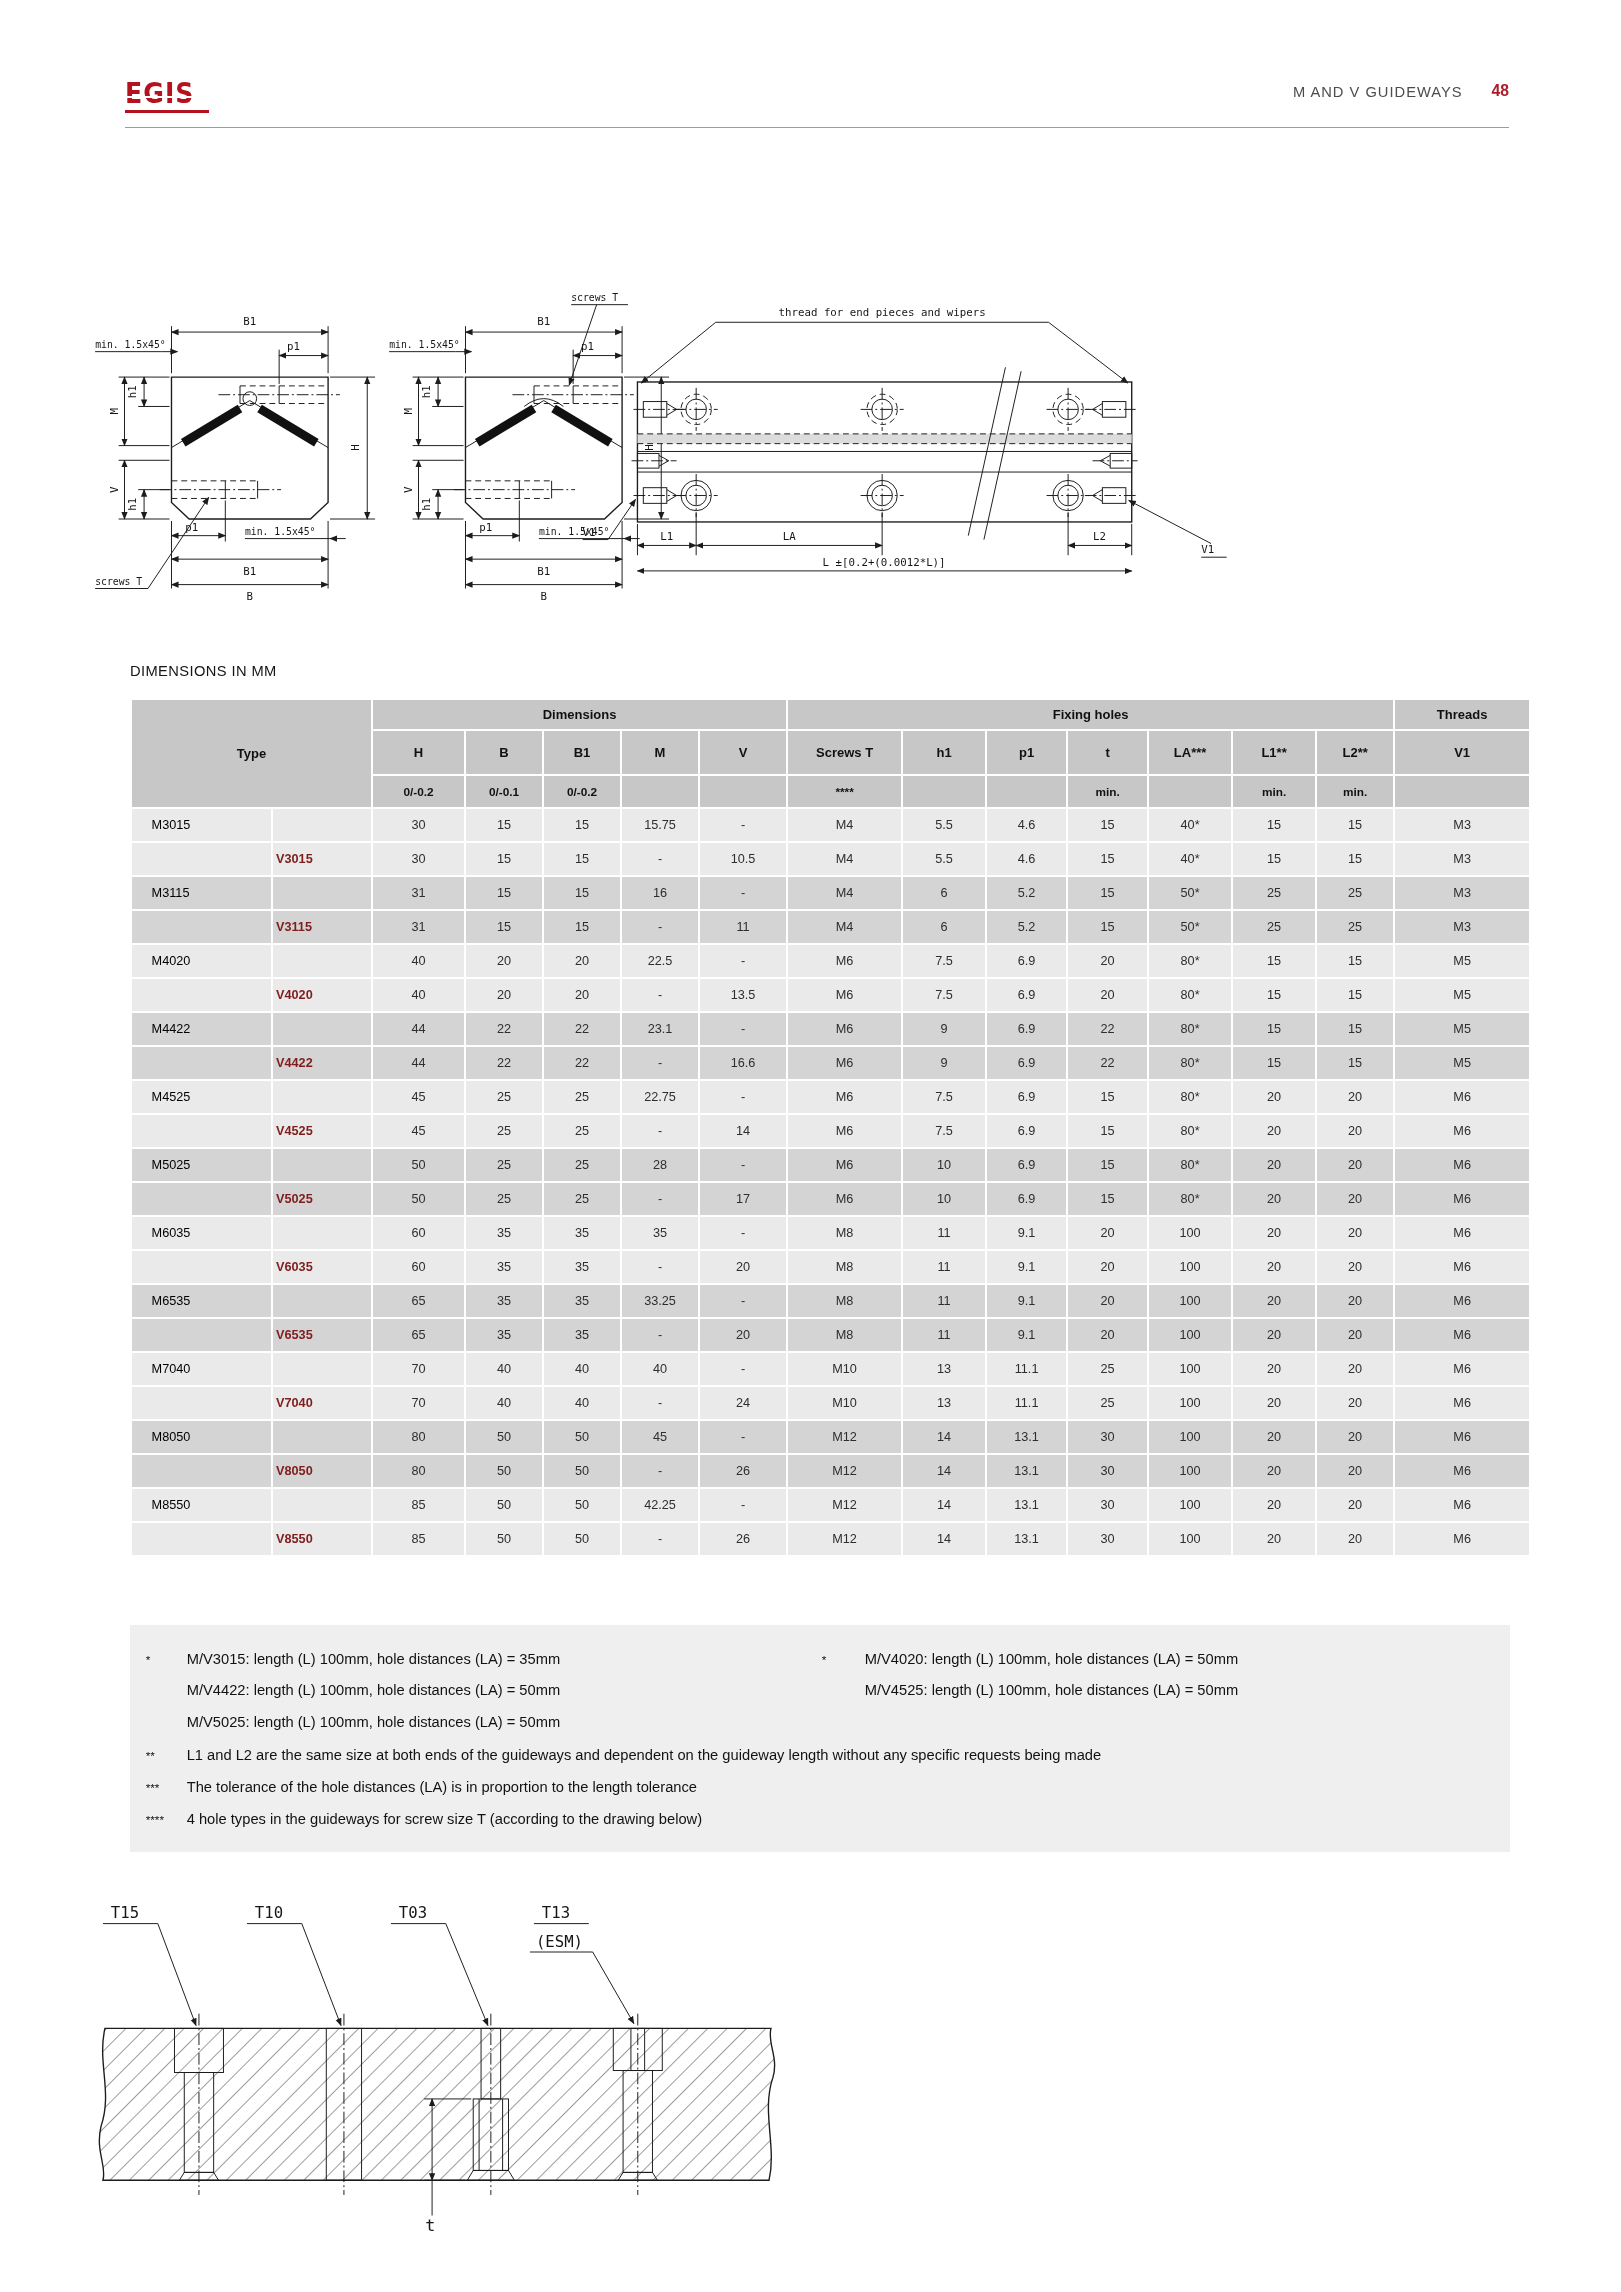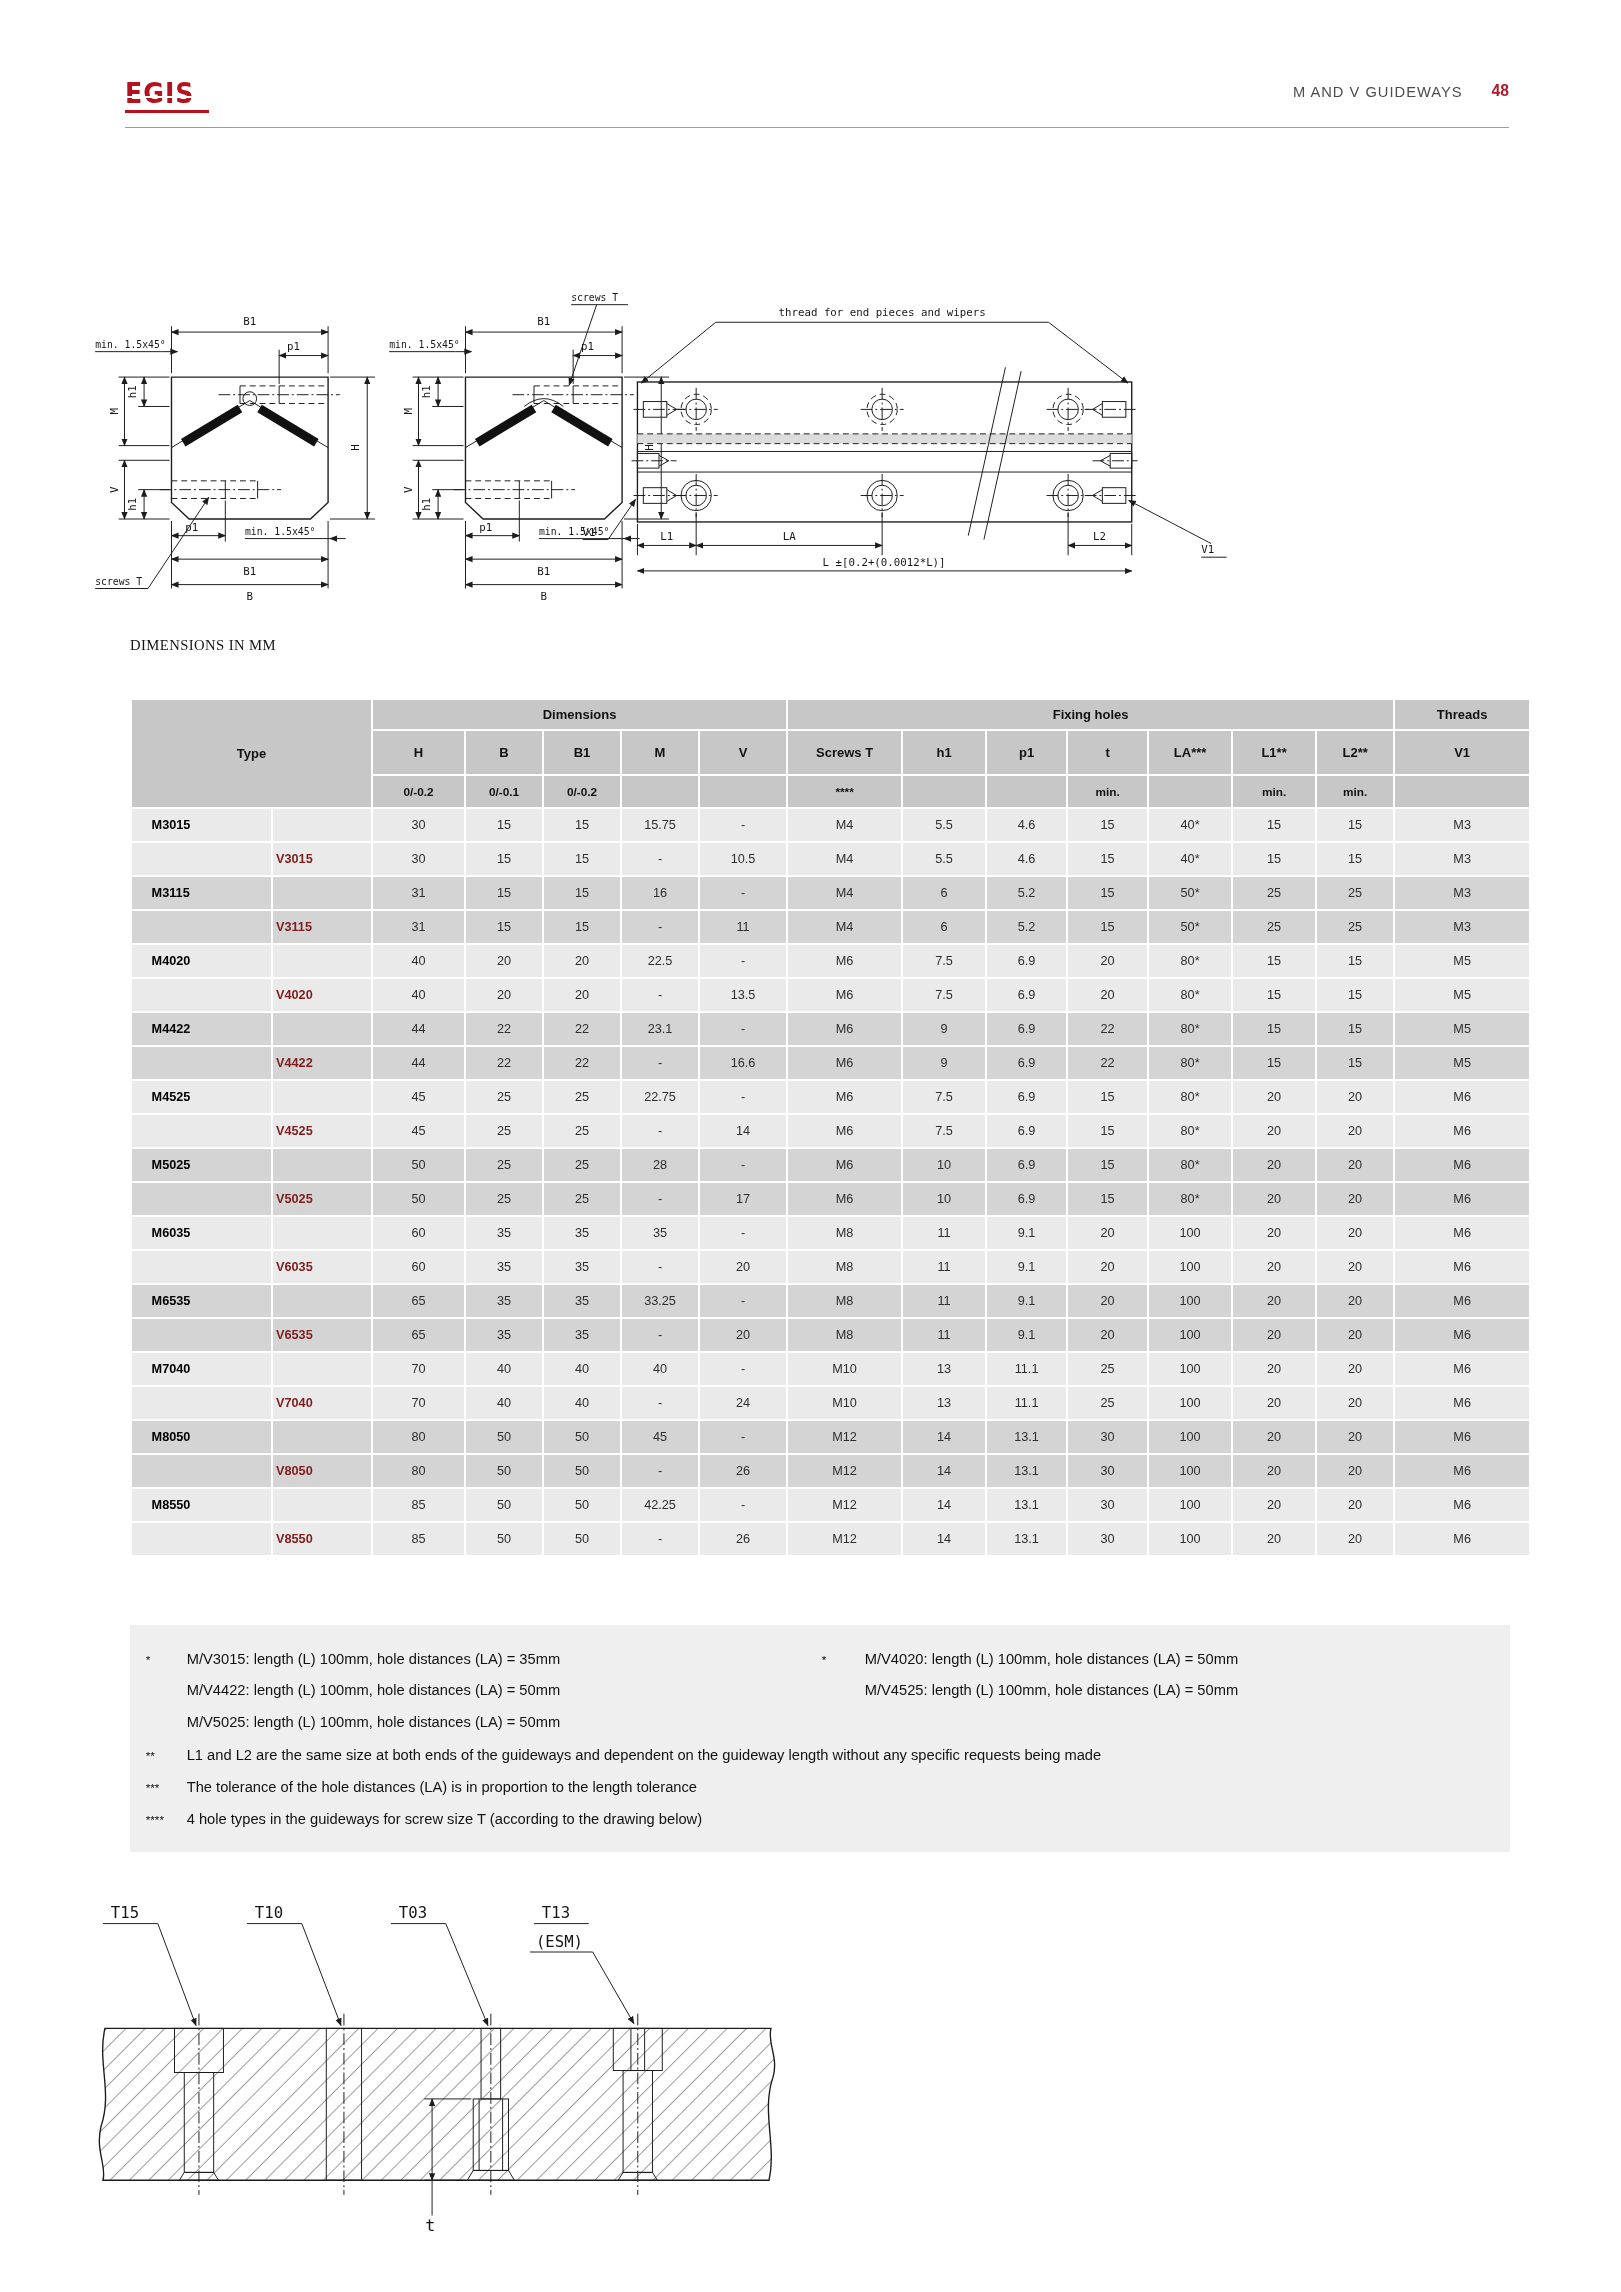--- a/index.html
+++ b/index.html
@@ -23,34 +23,34 @@
   svg.draw text{font-family:"DejaVu Sans Mono", monospace;font-size:11px;fill:#161616;}
   svg.draw text.t10{font-size:10px;}
   .s{stroke:#1c1c1c;stroke-width:1;fill:none;}
   .s2{stroke:#1c1c1c;stroke-width:1.4;fill:none;}
   .cl{stroke:#1c1c1c;stroke-width:1;fill:none;stroke-dasharray:12 3 2 3;}
   .dsh{stroke:#1c1c1c;stroke-width:1;fill:none;stroke-dasharray:6 4;}
   .dim{stroke:#1c1c1c;stroke-width:1;fill:none;marker-start:url(#arr);marker-end:url(#arr);}
   .dim1{stroke:#1c1c1c;stroke-width:1;fill:none;marker-end:url(#arr);}
 
   
-  .sec-title{position:absolute;left:130px;top:637px;font-size:14.7px;letter-spacing:0.4px;color:#151515;font-family:Liberation Serif, serif;}
+  .sec-title{position:absolute;left:130px;top:663px;font-size:14.7px;letter-spacing:0.4px;color:#151515;}
 
   
   .dim-table{position:absolute;left:130px;top:698px;width:1380px;border-collapse:separate;
              border-spacing:2.9px;table-layout:fixed;}
   .dim-table th,.dim-table td{padding:0;margin:0;}
   .dim-table thead th{background:#c7c7c7;font-size:13px;font-weight:bold;color:#111;text-align:center;}
   .dim-table tr.grp th{height:29px;}
   .dim-table tr.names th{height:43px;}
   .dim-table tr.tols th{height:31px;font-size:11.8px;text-align:center;}
   .dim-table tbody td{height:32px;font-size:12.7px;color:#2e2e2e;text-align:center;}
   .dim-table tbody tr.light td{background:#eaeaea;}
   .dim-table tbody tr.dark td{background:#d4d4d4;}
-  .dim-table td.tm{text-align:left;padding-left:19.6px;font-weight:bold;color:#000;}
+  .dim-table td.tm{text-align:left;padding-left:19.6px;font-weight:normal;color:#000;}
   .dim-table td.tv{text-align:left;padding-left:3px;font-weight:bold;color:#7f1d1d;}
 
   
   .footbox{position:absolute;left:130px;top:1625px;width:1380px;height:227px;background:#efefef;
            box-sizing:border-box;padding:25.5px 21.6px 17.6px 15.7px;font-size:14.7px;color:#121212;}
   .fn-star{display:grid;grid-template-columns:41px 635px 43px 1fr;row-gap:15.7px;margin-bottom:17.6px;}
   .fn-note{display:grid;grid-template-columns:41px 1fr;margin-bottom:15.7px;}
   .fn-mark{font-size:11.8px;padding-top:2px;}
 
   

